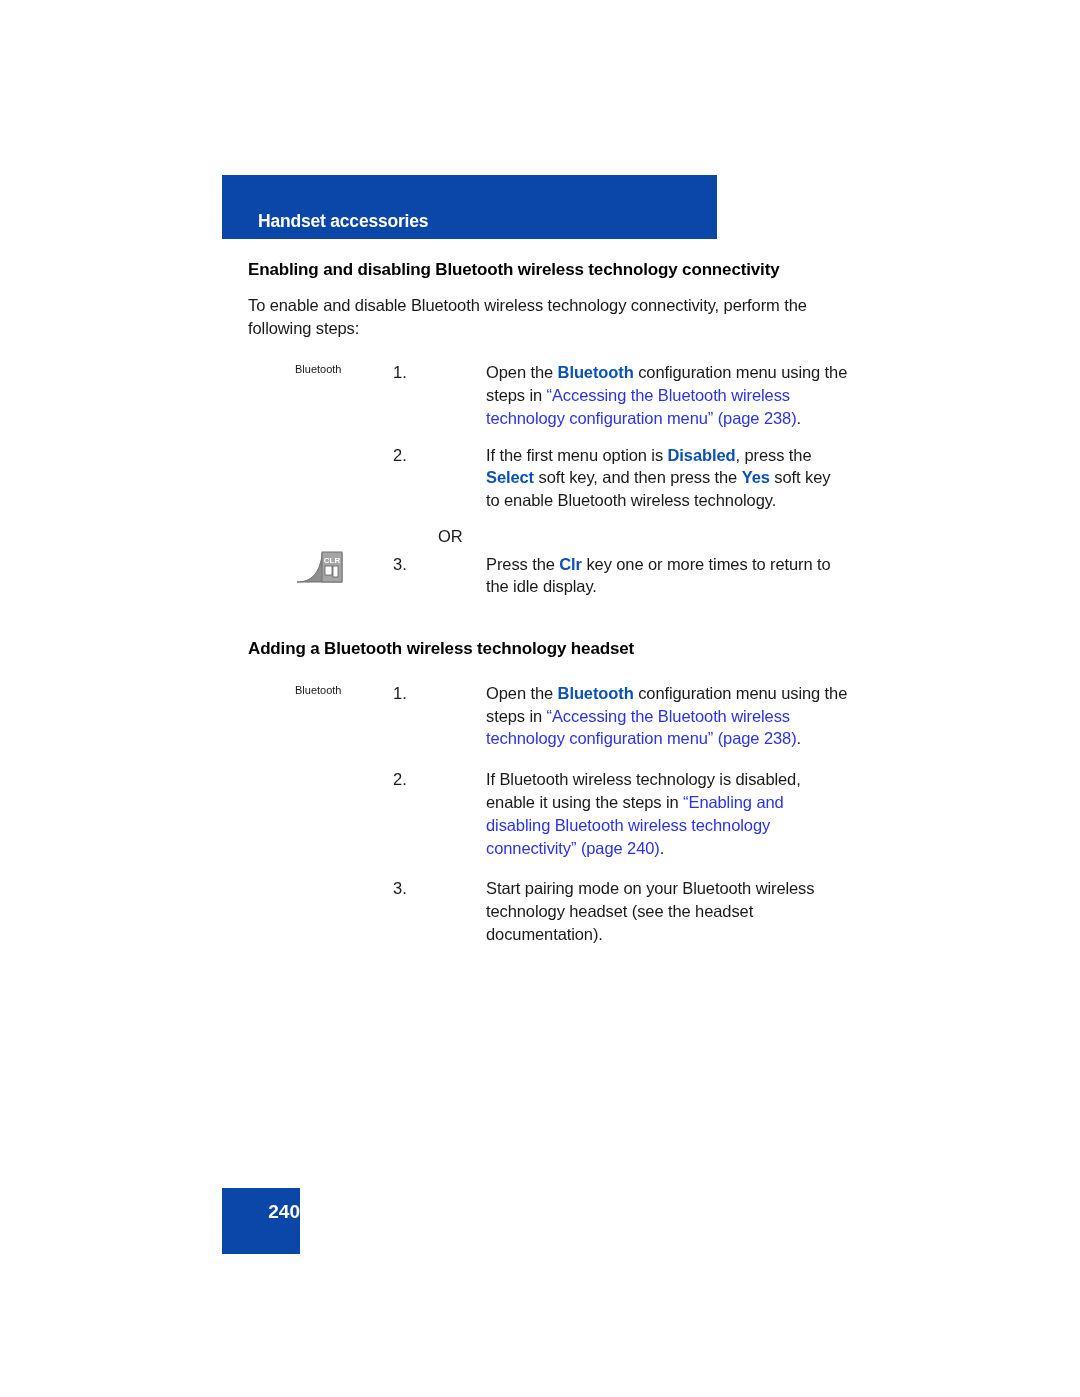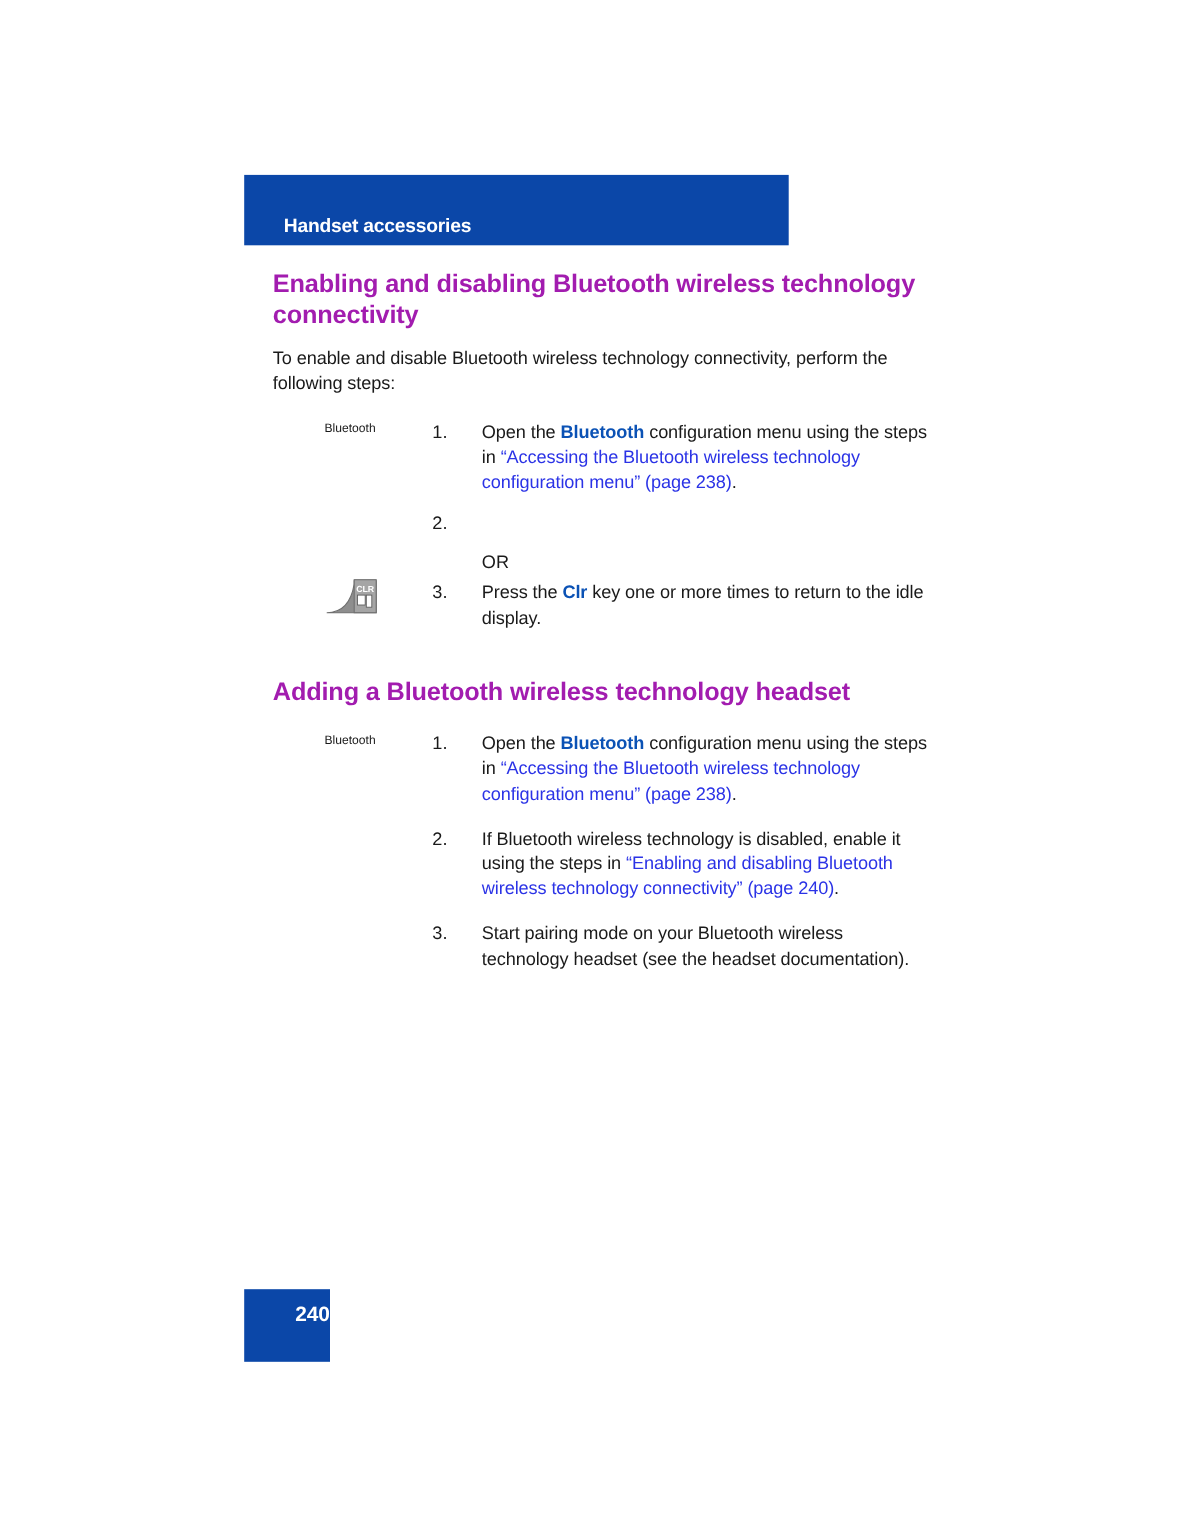--- a/index.html
+++ b/index.html
@@ -11,21 +11,21 @@
     width: 1080px;
     height: 1397px;
     position: relative;
     font-family: "Liberation Sans", sans-serif;
     color: #000000;
     overflow: hidden;
   }
 
   .page {
     position: absolute;
-    left: 0; top: 0;
+    left: 0; top: 16px;
     width: 1080px;
     height: 1192px;
   }
 
   
   .header-banner {
     position: absolute;
     left: 222px;
     top: 159px;
     width: 495px;
@@ -45,45 +45,46 @@
   
   .content {
     position: absolute;
     left: 248px;
     top: 243px;
     width: 600px;
   }
 
   h2.section-heading {
     margin: 0;
-    font-size: 23px;
+    font-size: 17px;
     font-weight: bold;
     line-height: 1.28;
     letter-spacing: -0.15px;
-    color: #a21caf;
+    color: #000000;
   }
 
   p.body-text {
     margin: 13px 0 0 0;
     font-size: 16.5px;
     line-height: 1.38;
     letter-spacing: -0.1px;
     color: #1a1a1a;
   }
 
   
   .steps {
     position: relative;
     margin-top: 22px;
   }
   .step {
     position: relative;
     display: flex;
     align-items: flex-start;
     margin-bottom: 0;
+    gap: 48px;
   }
   .step + .step {
     margin-top: 14px;
   }
   .step-number {
     width: 45px;
     flex: 0 0 45px;
     font-size: 16.5px;
     line-height: 1.38;
     color: #1a1a1a;
@@ -181,20 +182,21 @@
     <div class="steps">
 
       <div class="step">
         <div class="margin-label" style="top:2px;">Bluetooth</div>
         <div class="step-number">1.</div>
         <div class="step-body">Open the <span class="accent">Bluetooth</span> configuration menu using the steps in <span class="xref">“Accessing the Bluetooth wireless technology configuration menu” (page 238)</span>.</div>
       </div>
 
       <div class="step">
         <div class="step-number">2.</div>
+        <div class="step-body">If the first menu option is <span class="accent">Disabled</span>, press the <span class="accent">Select</span> soft key, and then press the <span class="accent">Yes</span> soft key to enable Bluetooth wireless technology.</div>
       </div>
 
       <div class="or-line">OR</div>
 
 
       <div class="step" style="margin-top:5px;">
         <div class="key-icon" style="top:-4px;">
           <svg width="52" height="38" viewBox="0 0 52 38" xmlns="http://www.w3.org/2000/svg">
             <path d="M2 33 C16 33 24 25 27 7 L27 4 L47 4 L47 33 Z" fill="#8e8e8e" stroke="#6f6f6f" stroke-width="1"></path>
             <rect x="27" y="3" width="20" height="30" fill="#a5a5a5" stroke="#707070" stroke-width="1"></rect>

